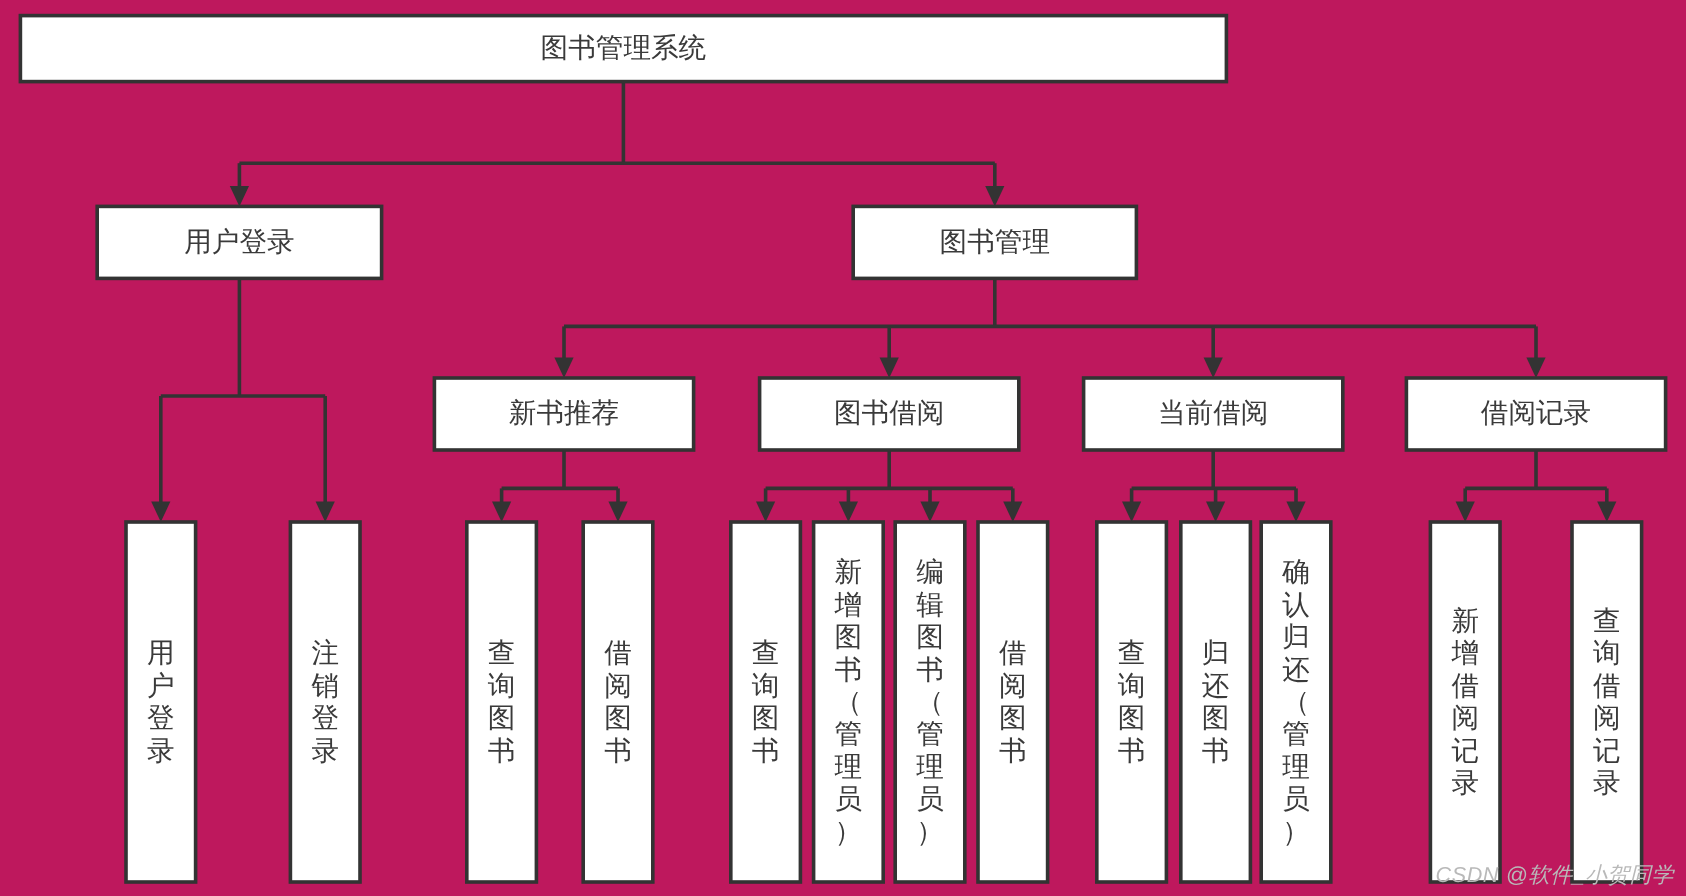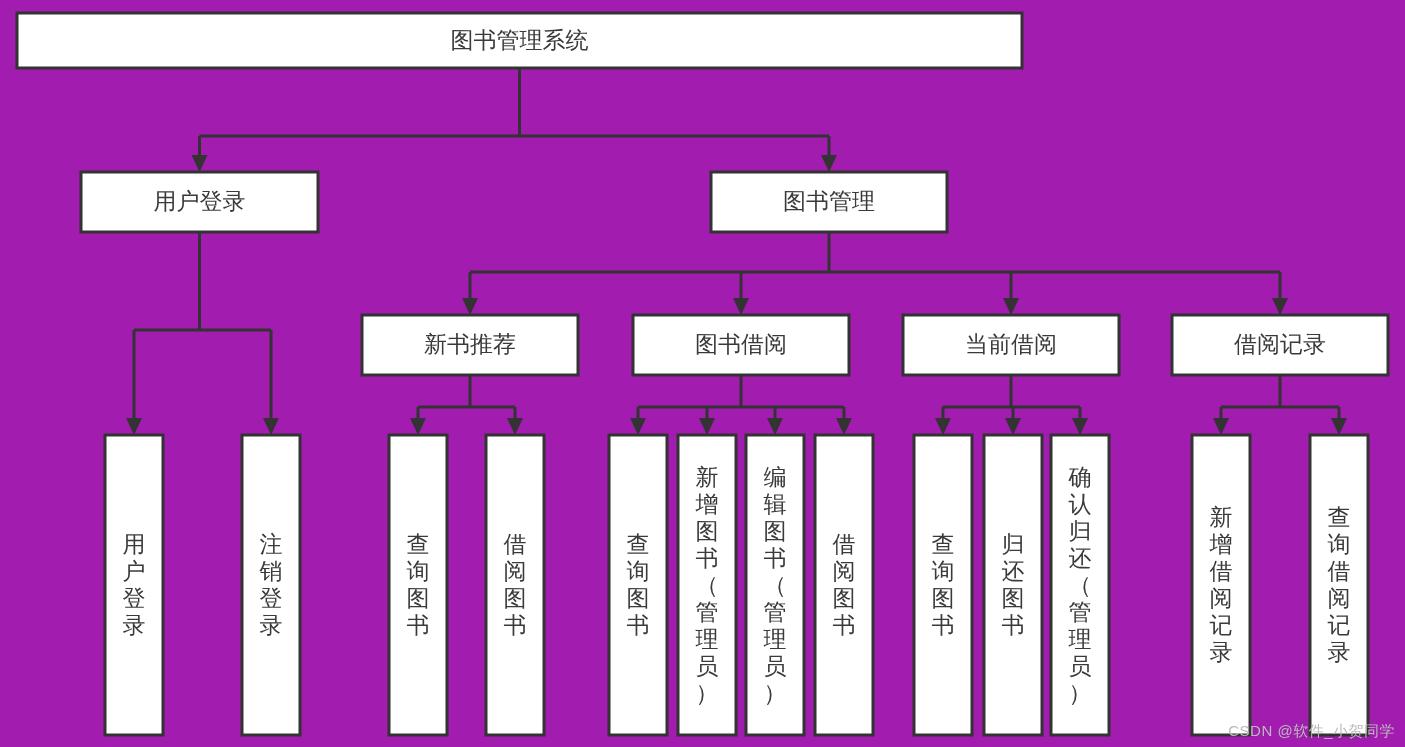--- a/index.html
+++ b/index.html
@@ -10,21 +10,21 @@
   body {
     width: 1405px;
     height: 747px;
     font-family: "Liberation Sans", "DejaVu Sans", sans-serif;
     overflow: hidden;
   }
   #diagram-root {
     position: relative;
     width: 1405px;
     height: 747px;
-    background: #a21caf;
+    background: #be185d;
   }
   svg.diagram-canvas {
     position: absolute;
     top: 0;
     left: 0;
     width: 1405px;
     height: 747px;
     display: block;
   }
   .node-box {
@@ -52,25 +52,26 @@
   }
   .arrow-head {
     fill: #333333;
     stroke: none;
   }
   .watermark {
     position: absolute;
     right: 10px;
     bottom: 6px;
     font-family: "Liberation Sans", "DejaVu Sans", sans-serif;
-    font-size: 15px;
+    font-size: 18px;
     color: #b9b9b9;
     letter-spacing: 0.5px;
     white-space: nowrap;
     pointer-events: none;
+    font-style: italic;
   }
 </style>
 </head>
 <body>
 
 <div id="diagram-root">
   <svg class="diagram-canvas" viewBox="0 0 1405 747">
     <g id="connector-layer">
         <line x1="519.5" y1="68" x2="519.5" y2="136" class="connector"></line>
         <line x1="199.5" y1="136" x2="829" y2="136" class="connector"></line>

